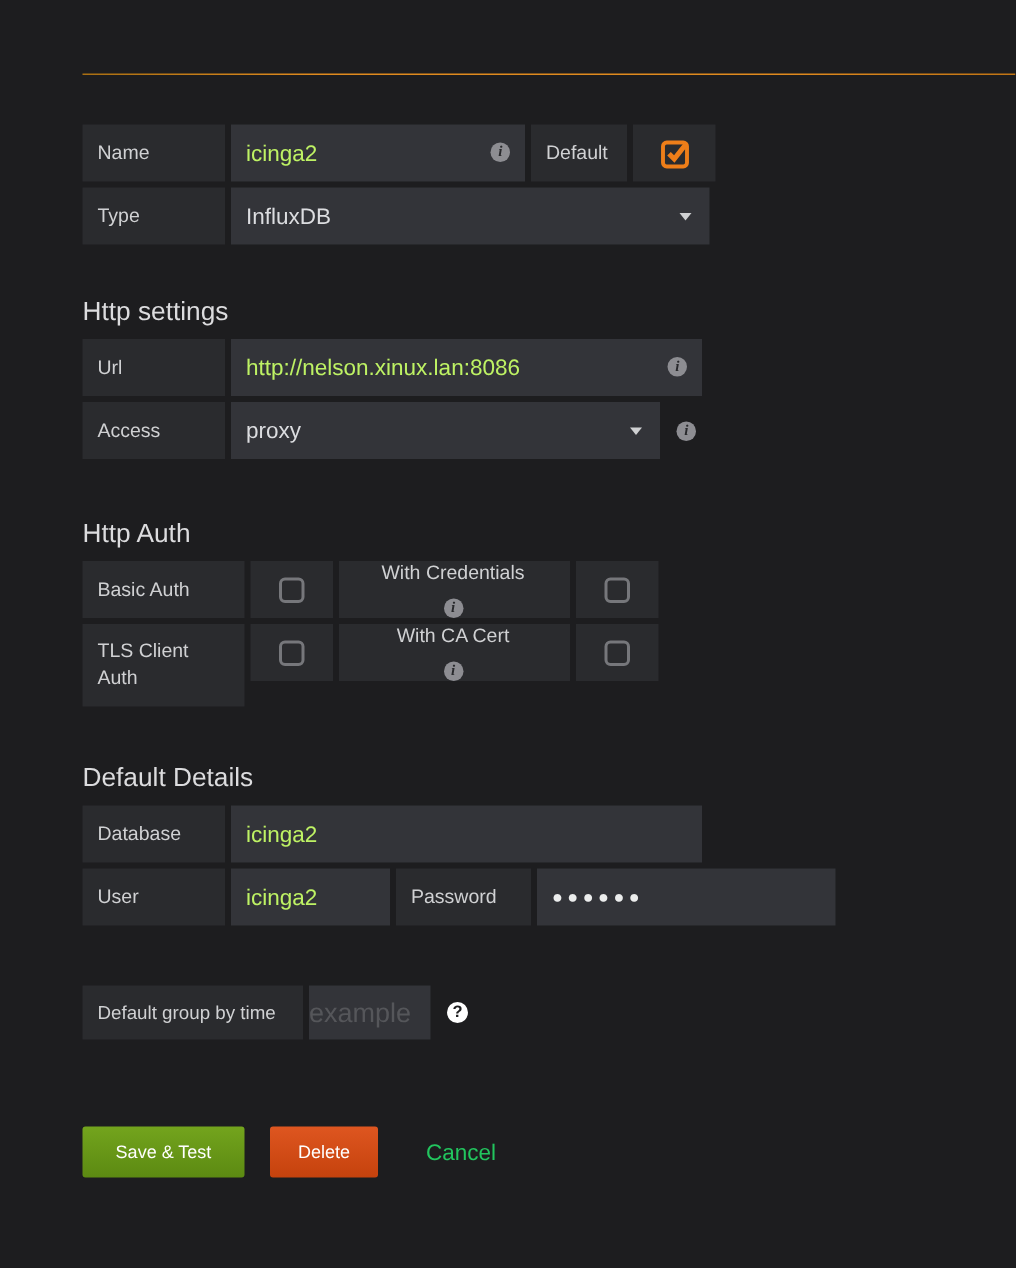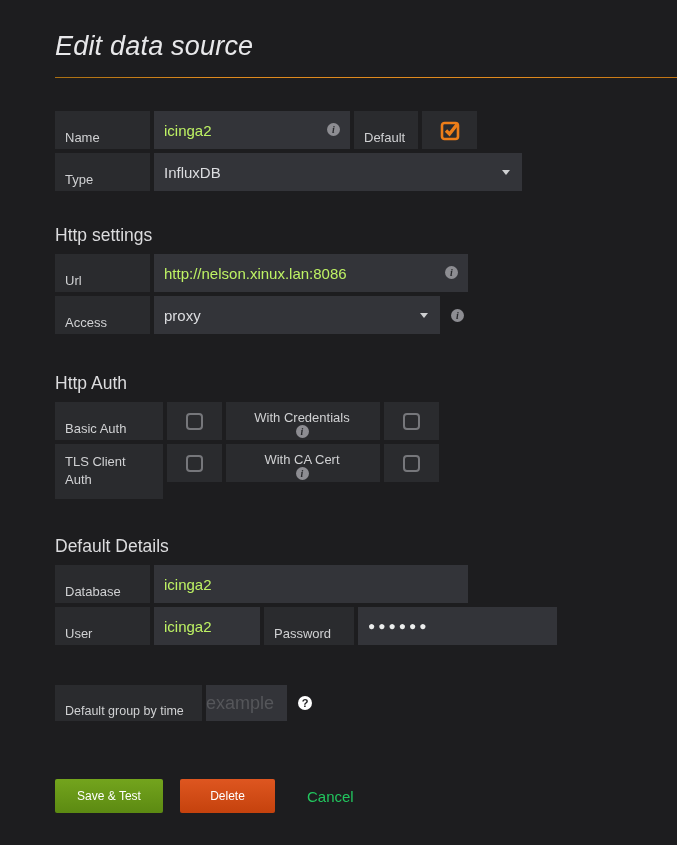--- a/index.html
+++ b/index.html
@@ -18,21 +18,21 @@
   .rule { height:1px; margin-top:17px; width:622px;
     background:linear-gradient(to right,#a96f12,#df8a1e 25%,#e08a1e 75%,#c07414); }
 
   .form-start { margin-top:33px; }
 
   .row { display:flex; align-items:flex-start; margin-bottom:4px; }
   .row > * { margin-right:4px; }
 
   .lbl {
     background:#2a2b2e; height:38px; line-height:38px;
-    font-size:13px; color:#d0d1d3; padding:8px 10px;
+    font-size:13px; color:#d0d1d3; padding:0 10px;
     white-space:nowrap; overflow:hidden; flex:none;
   }
   .lbl.two-line { height:55px; line-height:18px; padding-top:9px; white-space:normal; }
   .lbl.with-icon { display:flex; align-items:center; justify-content:space-between; padding-right:12px;flex-direction:column; }
   .lbl.with-icon .txt { line-height:normal; }
 
   .field {
     position:relative; background:#333439; height:38px; flex:none;
     display:flex; align-items:center;
   }
@@ -91,35 +91,34 @@
   .groupby-row .field input { padding:0 0; font-size:18px; }
 
   .pw-input { letter-spacing:3px; font-size:12px !important; color:#eceded !important; }
 
   .buttons { margin-top:58px; display:flex; align-items:center; }
   .btn {
     border:none; height:34px; color:#ffffff; font-size:12px; cursor:pointer;
     font-family:"Liberation Sans", sans-serif; border-radius:2px; padding:0;
   }
   .btn-success { width:108px; background:linear-gradient(to bottom,#73a41d,#5c8a12); }
-  .btn-danger  { width:95px;  margin-left:17px; background:linear-gradient(to bottom,#de5620,#c5420d); }
+  .btn-danger  { width:72px;  margin-left:17px; background:linear-gradient(to bottom,#de5620,#c5420d); }
   .btn-link    { background:none; border:none; color:#22c55e; font-size:15px;
                  margin-left:32px; cursor:pointer; font-family:"Liberation Sans", sans-serif; }
 
   
   .w55{width:55px}.w64{width:64px}.w81{width:81px}.w90{width:90px}.w95{width:95px}
   .w106{width:106px}.w108{width:108px}.w147{width:147px}.w154{width:154px}
-  .w196{width:196px}.w199{width:199px}.w286{width:286px}.w314{width:314px}.w319{width:368px}
+  .w196{width:196px}.w199{width:199px}.w286{width:286px}.w314{width:314px}.w319{width:319px}
 </style>
 </head>
 <body>
 
 <div class="page">
 
-  <h1 class="page-title">Edit data source</h1>
   <div class="rule"></div>
 
   <div class="row form-start">
     <span class="lbl w95">Name</span>
     <div class="field w196">
       <input type="text" value="icinga2" style="">
       <span class="info-icon">i</span>
     </div>
     <span class="lbl w64">Default</span>
     <div class="cbox w55">

